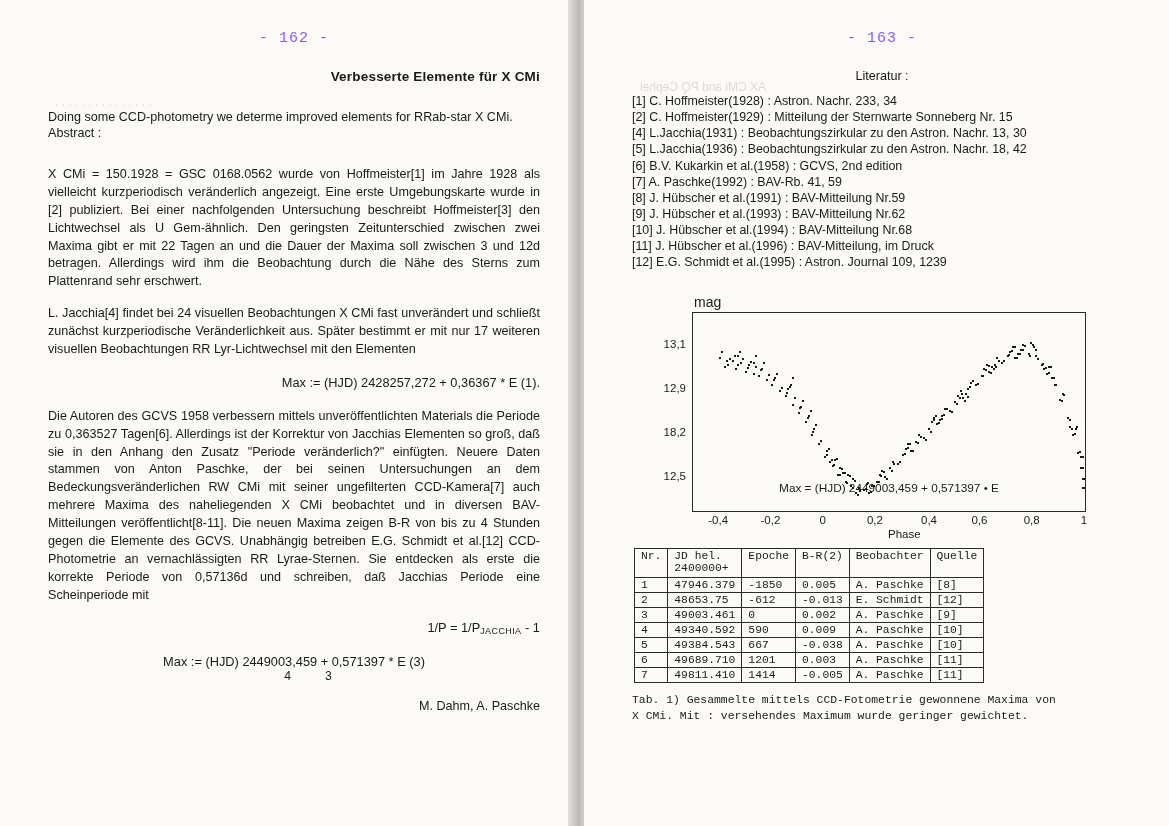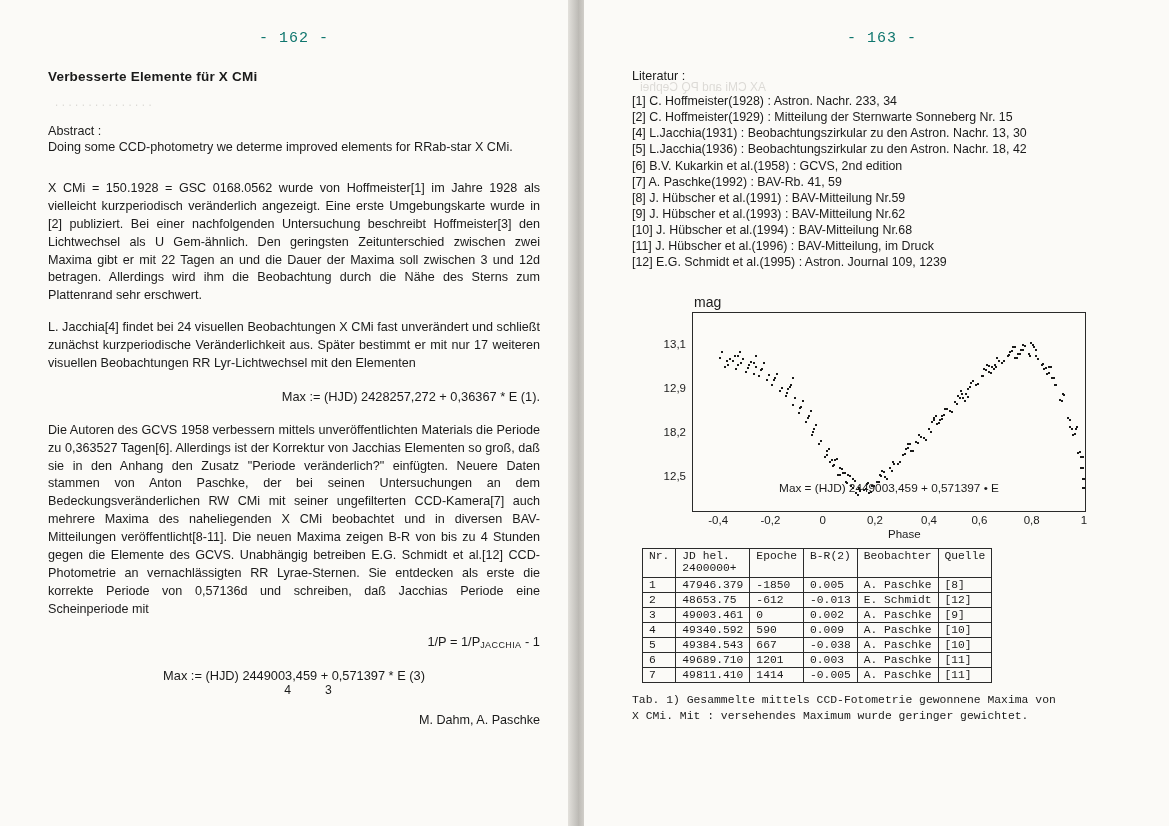--- a/index.html
+++ b/index.html
@@ -51,27 +51,27 @@
     position: absolute;
     left: 632px; top: 30px;
     width: 500px;
   }
   .pagenum {
     text-align: center;
     font-family: "Liberation Mono", monospace;
     font-size: 15px;
     letter-spacing: 1px;
     margin-bottom: 22px;
-    color: #0f766e;
+    color: #8b5cf6;
   }
   .title {
-    text-align: left;
+    text-align: right;
     font-weight: bold;
     font-size: 13.5px;
-    margin-bottom: 40px;
+    margin-bottom: 26px;
     letter-spacing: .2px;
   }
   p.body {
     font-size: 12.6px;
     line-height: 1.42;
     text-align: justify;
     margin: 0 0 14px 0;
   }
   .lbl {
     font-size: 12.6px;
@@ -101,20 +101,21 @@
   }
   .signature {
     text-align: right;
     font-size: 12.6px;
     margin-top: 16px;
   }
   
   .lit-head {
     font-size: 12.6px;
     margin-bottom: 10px;
+    text-align: center;
   }
   ol.lit {
     list-style: none;
     margin: 0 0 24px 0;
     padding: 0;
   }
   ol.lit li {
     font-size: 12.4px;
     line-height: 1.30;
     white-space: nowrap;
@@ -172,21 +173,21 @@
   }
   .figcap {
     font-size: 12.3px;
     margin: 4px 0 20px 34px;
   }
   
   table.data {
     border-collapse: collapse;
     font-family: "Liberation Mono", monospace;
     font-size: 11.3px;
-    margin-left: 10px;
+    margin-left: 2px;
   }
   table.data th, table.data td {
     border: 1px solid #2b2b2b;
     padding: 1px 6px;
     text-align: left;
     white-space: nowrap;
   }
   table.data thead th {
     font-weight: normal;
     vertical-align: top;
@@ -220,22 +221,22 @@
   <div class="sheet-right"></div>
 
   <div class="ghost" style="left:55px; top:95px;">. . . . . . . . . . . . . . .</div>
   <div class="ghost" style="left:640px; top:80px;">AX CMi and PQ Cephei</div>
 
   <div class="col-left">
     <div class="pagenum">- 162 -</div>
     <div class="title">Verbesserte Elemente für X CMi</div>
 
     <div class="abstract-block">
+      <div class="lbl">Doing some CCD-photometry we determe improved elements for RRab-star X CMi.</div>
       <div class="lbl">Abstract :</div>
-      <div class="lbl">Doing some CCD-photometry we determe improved elements for RRab-star X CMi.</div>
     </div>
 
     <p class="body">X CMi = 150.1928 = GSC 0168.0562 wurde von Hoffmeister[1] im Jahre 1928 als vielleicht kurzperiodisch veränderlich angezeigt. Eine erste Umgebungskarte wurde in [2] publiziert. Bei einer nachfolgenden Untersuchung beschreibt Hoffmeister[3] den Lichtwechsel als U Gem-ähnlich. Den geringsten Zeitunterschied zwischen zwei Maxima gibt er mit 22 Tagen an und die Dauer der Maxima soll zwischen 3 und 12d betragen. Allerdings wird ihm die Beobachtung durch die Nähe des Sterns zum Plattenrand sehr erschwert.</p>
     <p class="body">L. Jacchia[4] findet bei 24 visuellen Beobachtungen X CMi fast unverändert und schließt zunächst kurzperiodische Veränderlichkeit aus. Später bestimmt er mit nur 17 weiteren visuellen Beobachtungen RR Lyr-Lichtwechsel mit den Elementen</p>
 
     <div class="eq">Max := (HJD) 2428257,272 + 0,36367 * E (1).</div>
 
     <p class="body">Die Autoren des GCVS 1958 verbessern mittels unveröffentlichten Materials die Periode zu 0,363527 Tagen[6]. Allerdings ist der Korrektur von Jacchias Elementen so groß, daß sie in den Anhang den Zusatz "Periode veränderlich?" einfügten. Neuere Daten stammen von Anton Paschke, der bei seinen Untersuchungen an dem Bedeckungsveränderlichen RW CMi mit seiner ungefilterten CCD-Kamera[7] auch mehrere Maxima des naheliegenden X CMi beobachtet und in diversen BAV-Mitteilungen veröffentlicht[8-11]. Die neuen Maxima zeigen B-R von bis zu 4 Stunden gegen die Elemente des GCVS. Unabhängig betreiben E.G. Schmidt et al.[12] CCD-Photometrie an vernachlässigten RR Lyrae-Sternen. Sie entdecken als erste die korrekte Periode von 0,57136d und schreiben, daß Jacchias Periode eine Scheinperiode mit</p>
 
     <div class="eq"><span>1/P = 1/P</span><span class="sub">JACCHIA</span><span> - 1</span></div>

